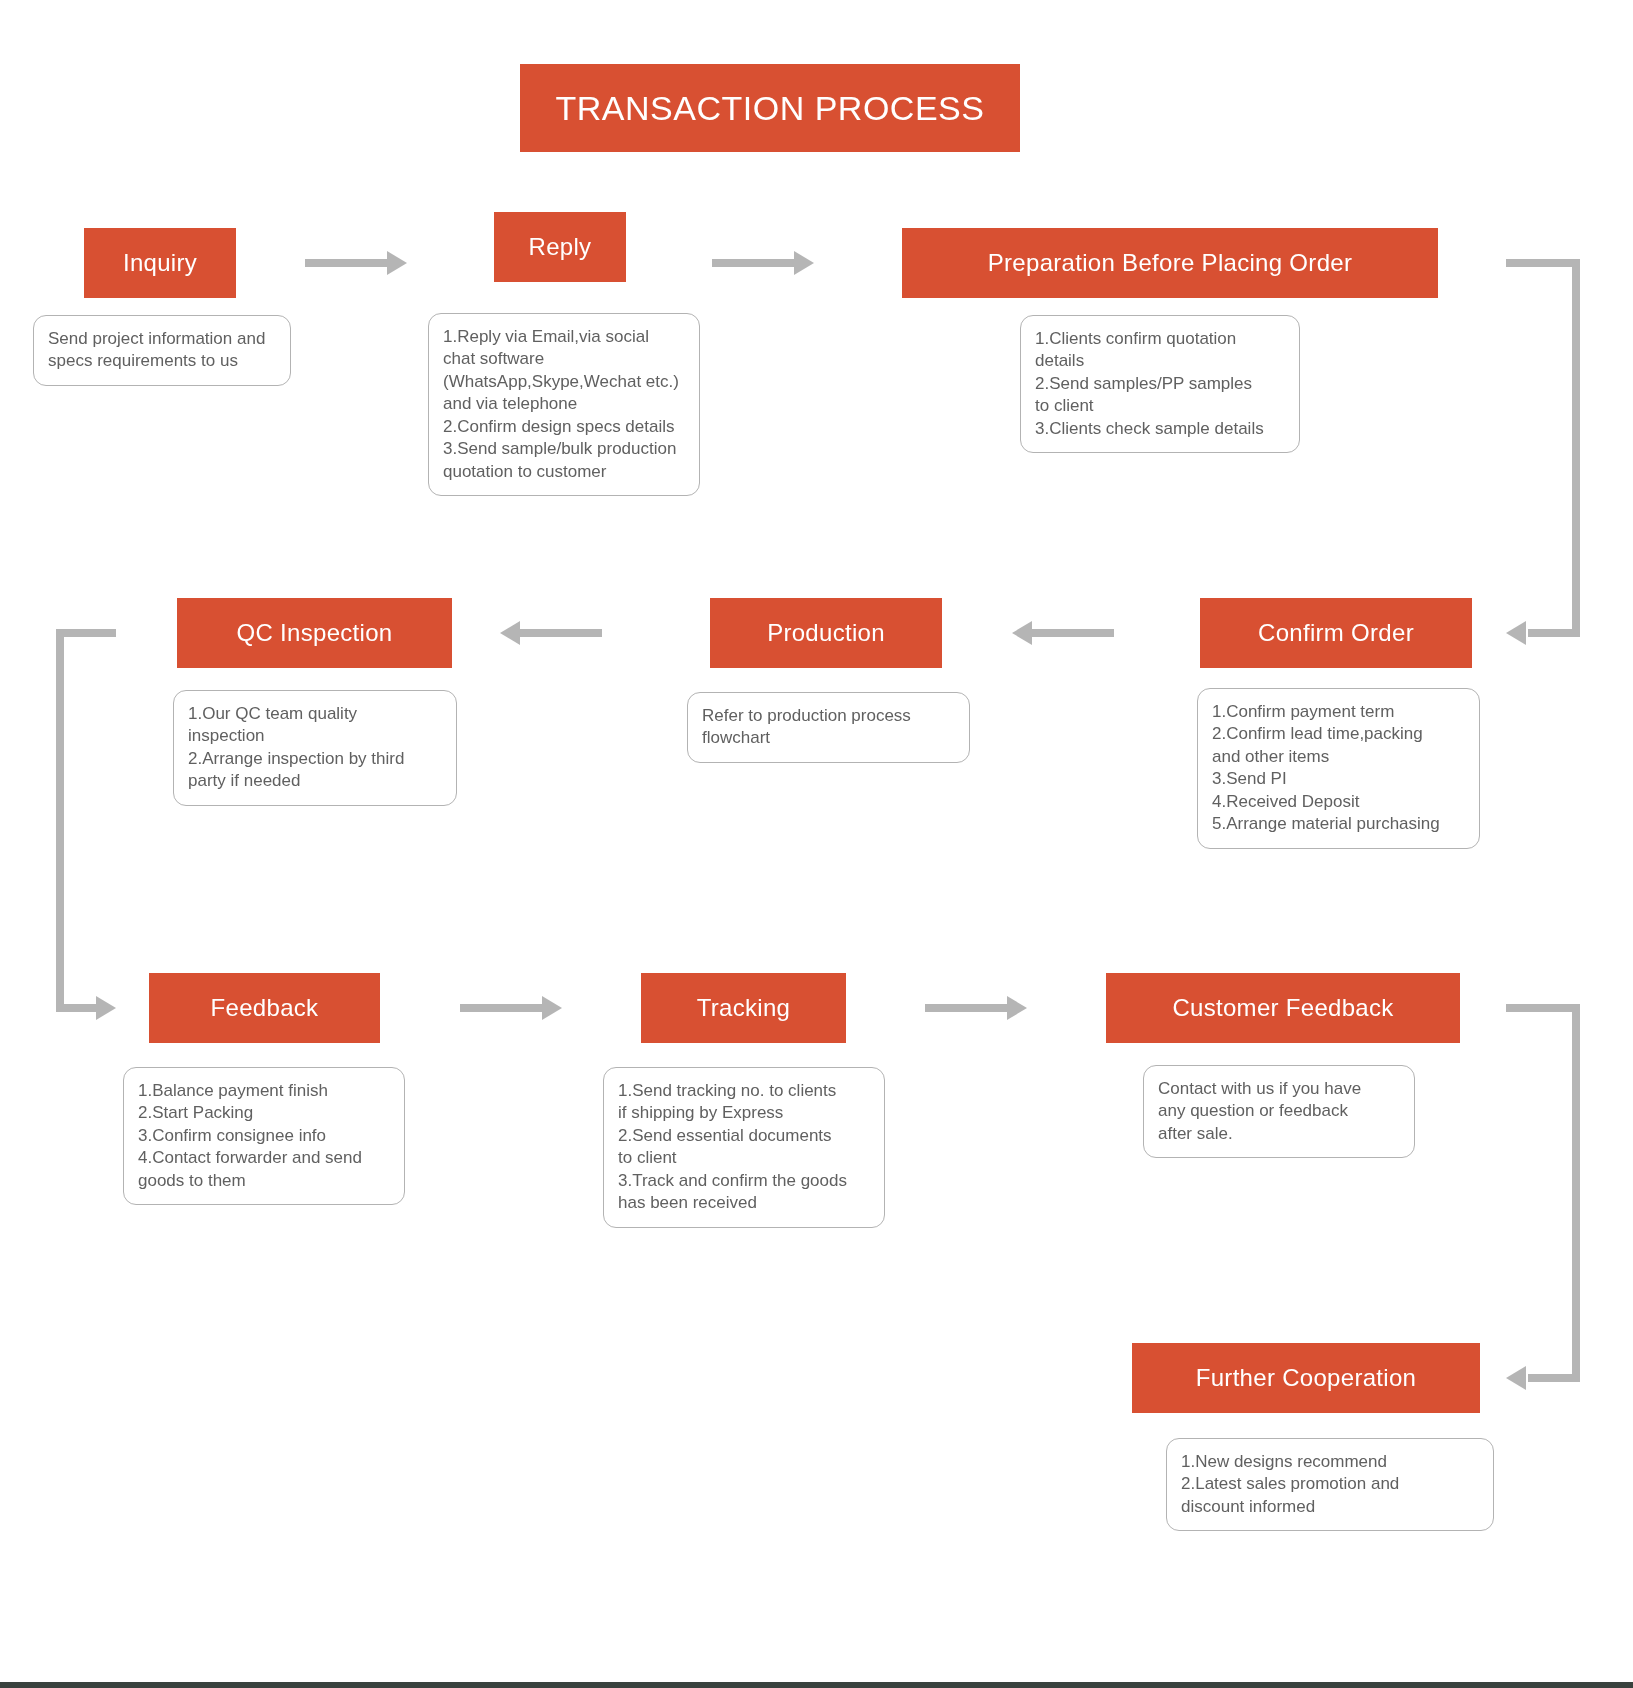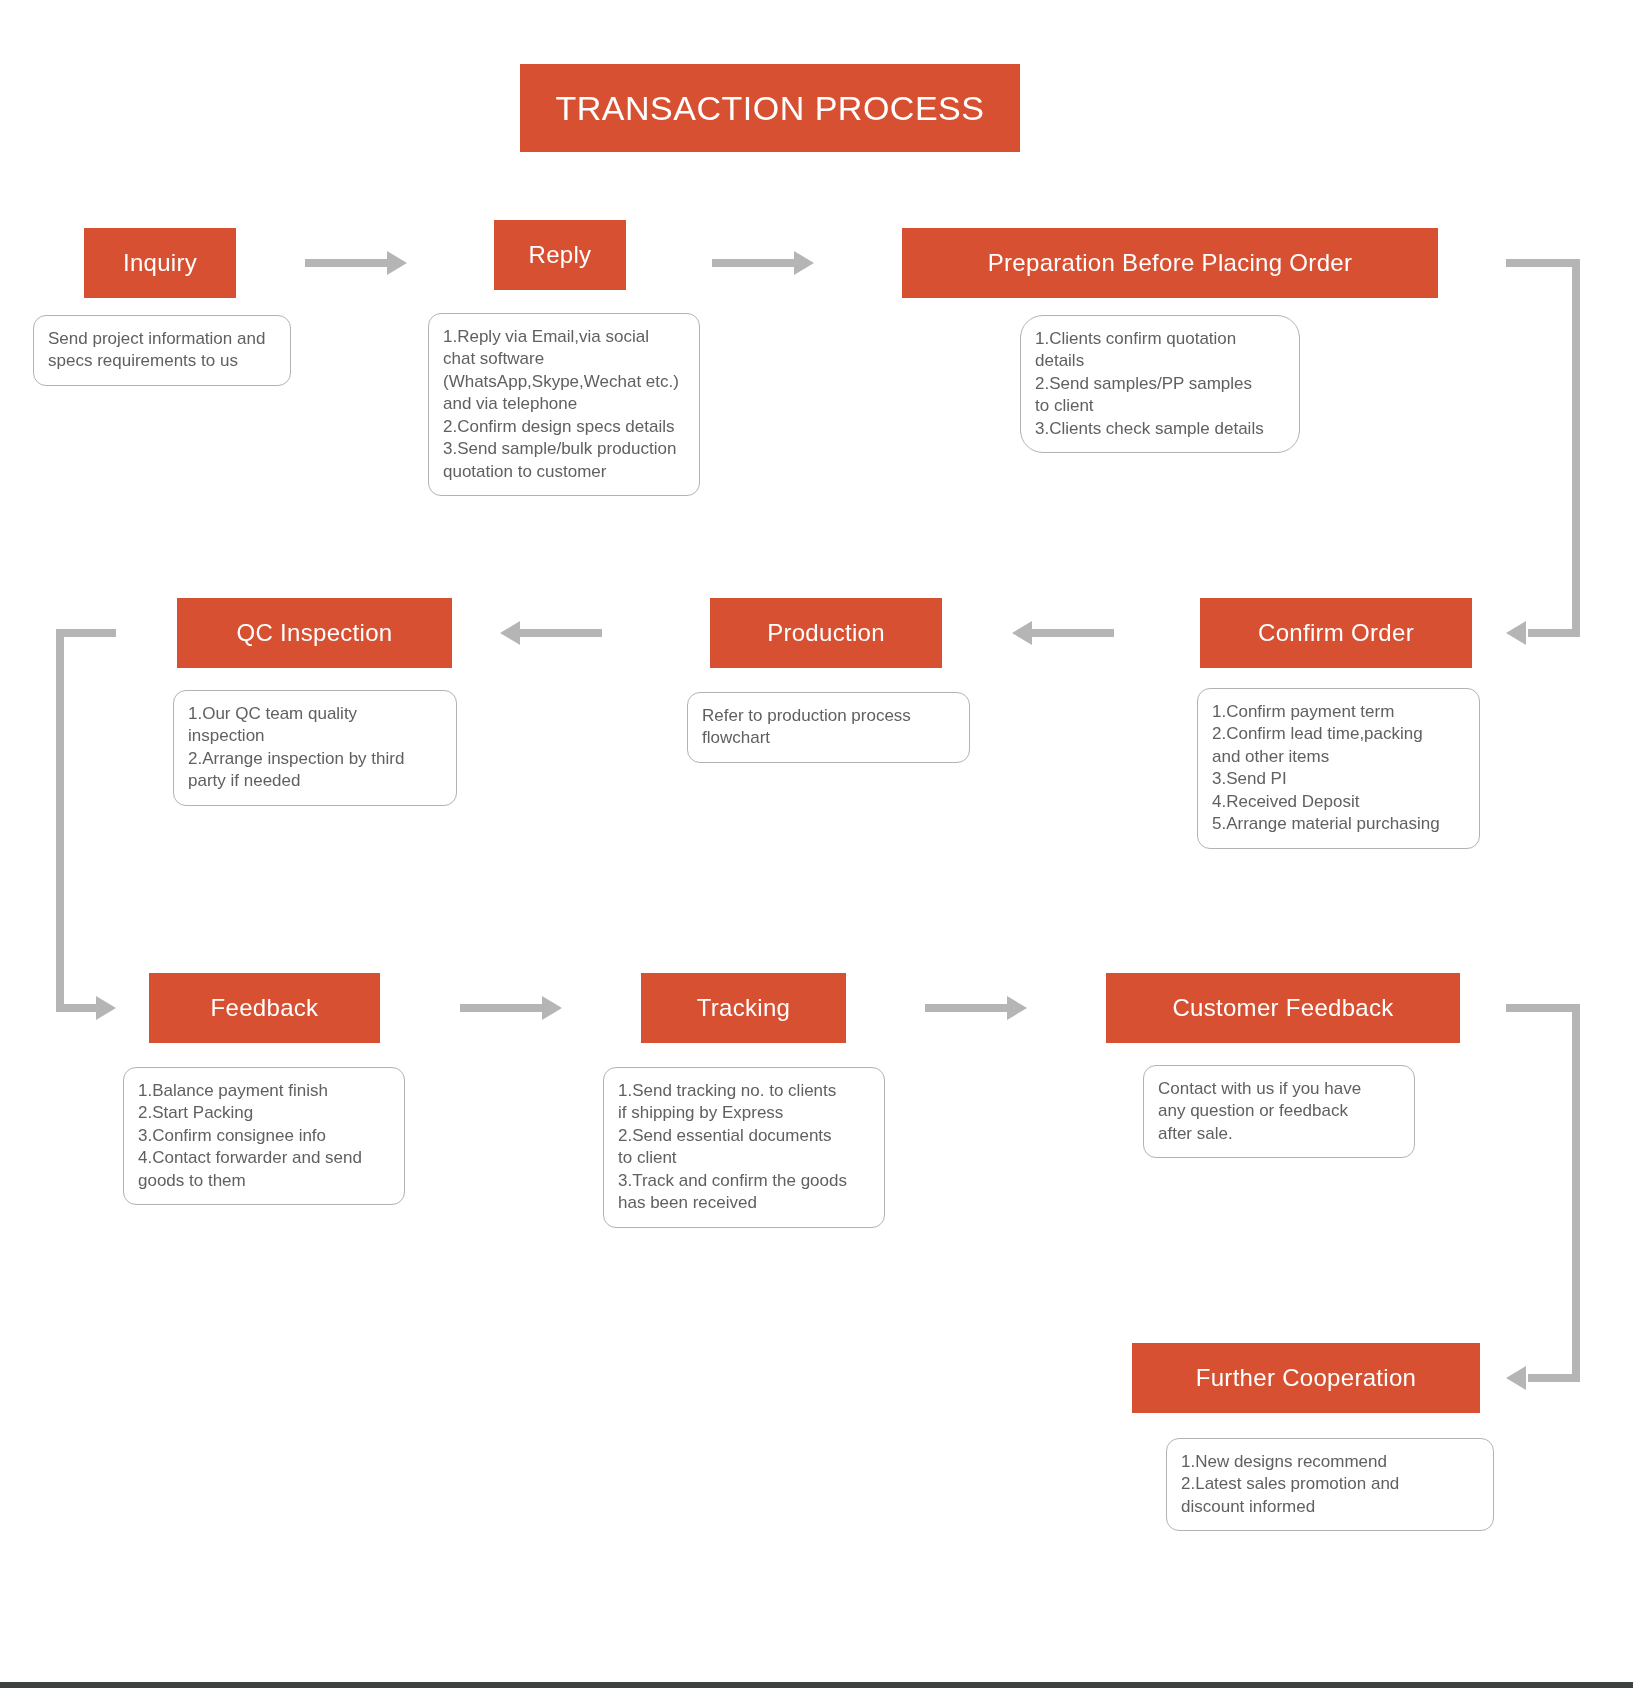--- a/index.html
+++ b/index.html
@@ -65,33 +65,33 @@
   }
 </style>
 </head>
 <body>
 
 <div class="canvas">
 
   <div class="label-box title-box" style="left:520px;top:64px;width:500px;">TRANSACTION PROCESS</div>
 
   <div class="label-box" style="left:84px;top:228px;width:152px;">Inquiry</div>
-  <div class="label-box" style="left:494px;top:220px;width:132px;">Reply</div>
+  <div class="label-box" style="left:494px;top:212px;width:132px;">Reply</div>
   <div class="label-box" style="left:902px;top:228px;width:536px;">Preparation Before Placing Order</div>
 
   <div class="desc-box" style="left:33px;top:315px;width:258px;">Send project information and
 specs requirements to us</div>
   <div class="desc-box" style="left:428px;top:313px;width:272px;">1.Reply via Email,via social
 chat software
 (WhatsApp,Skype,Wechat etc.)
 and via telephone
 2.Confirm design specs details
 3.Send sample/bulk production
 quotation to customer</div>
-  <div class="desc-box" style="left:1020px;top:315px;width:280px;border-radius:23px;">1.Clients confirm quotation
+  <div class="desc-box" style="left:1020px;top:315px;width:280px;">1.Clients confirm quotation
 details
 2.Send samples/PP samples
 to client
 3.Clients check sample details</div>
 
   <div>
     <div class="h-seg" style="left:305px;top:259px;width:82px;height:8px;"></div>
     <div class="head-right" style="left:387px;top:251px;"></div>
   </div>
   <div>

